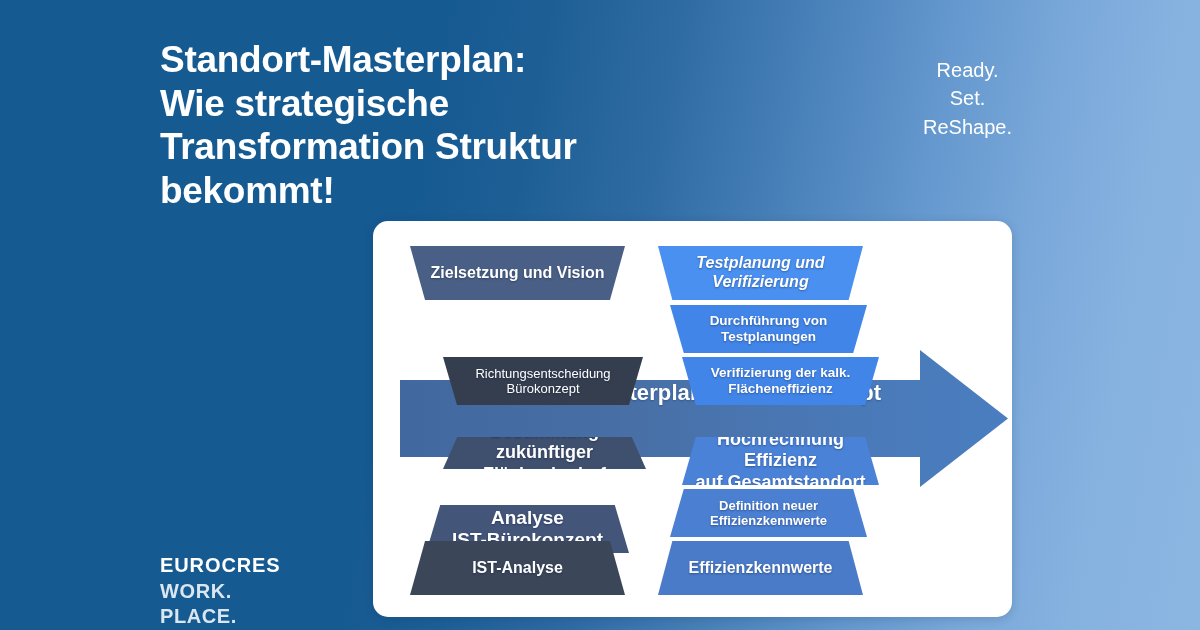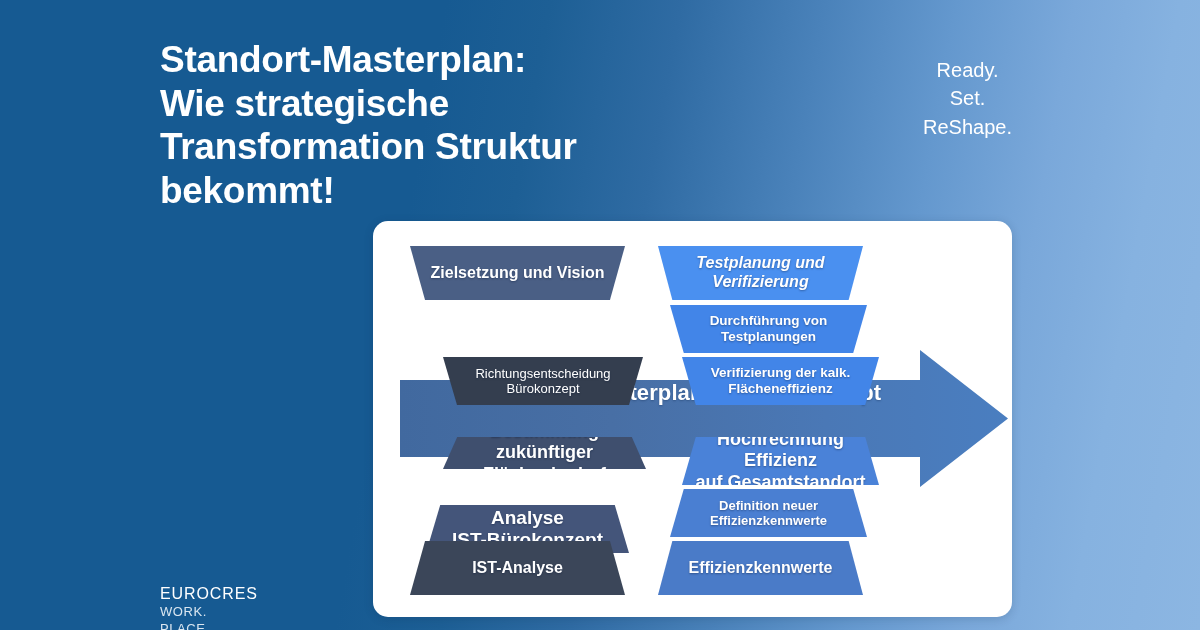--- a/index.html
+++ b/index.html
@@ -54,28 +54,27 @@
 
   
   #logo {
     position: absolute;
     left: 160px;
     top: 553px;
     color: #ffffff;
     line-height: 1.28;
   }
   #logo .brand {
-    font-size: 16px;
-    font-weight: 400;
+    font-size: 20px;
+    font-weight: 700;
     letter-spacing: 0.9px;
-    margin-top: 31px;
   }
   #logo .claim {
-    font-size: 13px;
-    font-weight: 400;
+    font-size: 20px;
+    font-weight: 700;
     letter-spacing: 0.6px;
     color: #e9f1f8;
     opacity: 0.93;
   }
 
   
   #card {
     position: absolute;
     left: 373px;
     top: 221px;

